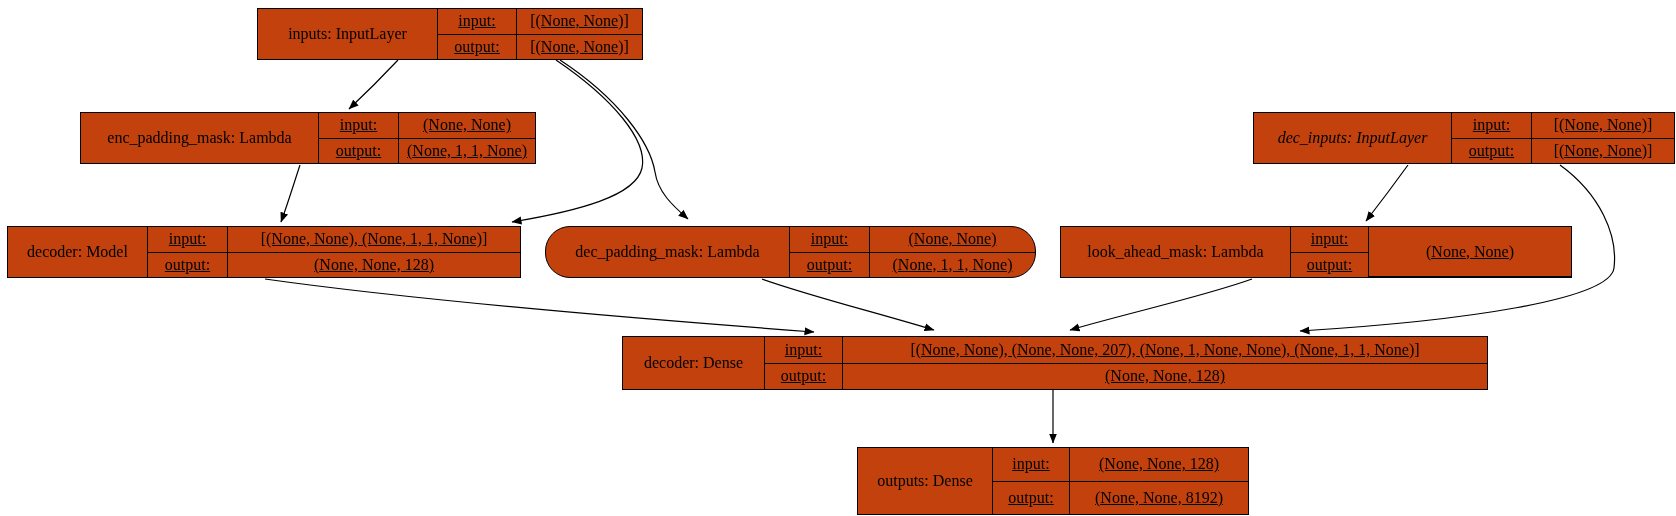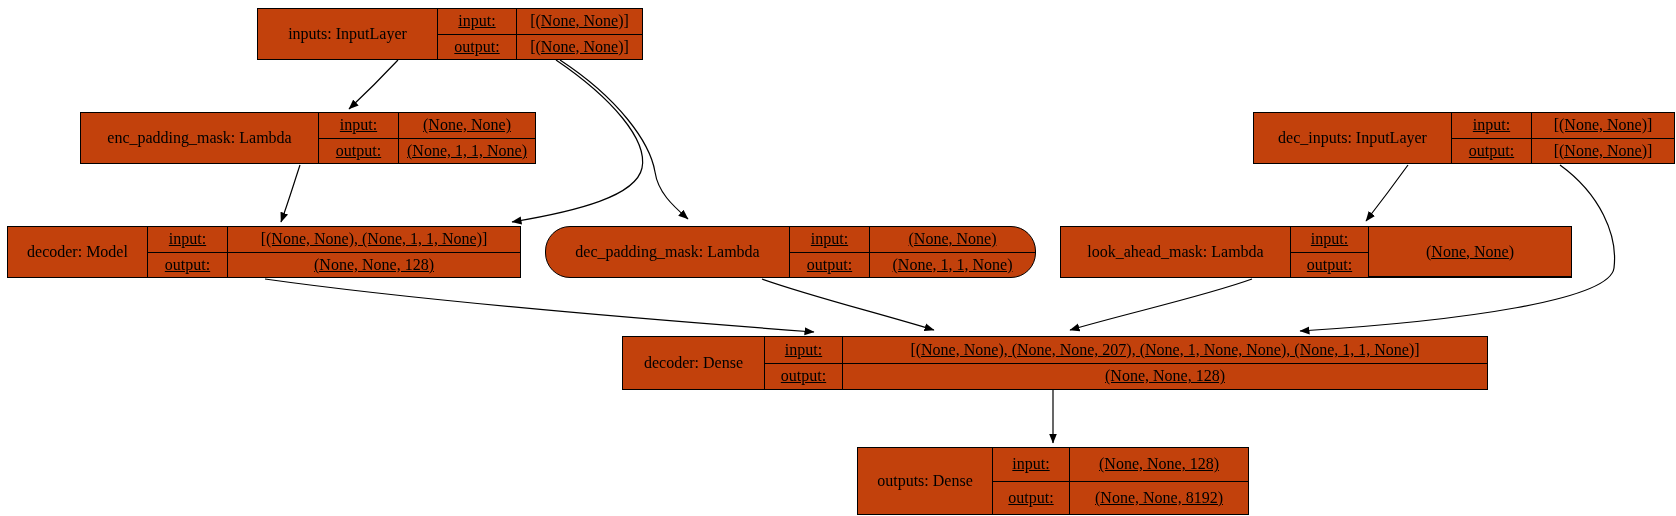--- a/index.html
+++ b/index.html
@@ -39,21 +39,21 @@
     box-sizing:border-box;
     padding:0 4px;
   }
   .node .cell.top{border-bottom:1px solid #000000;}
   
   .n-inputs          {left:257px; top:8px;}
   .n-inputs .name    {width:180px;} .n-inputs .labels{width:79px;} .n-inputs .values{width:125px;}
   .n-encpad          {left:80px;  top:112px;}
   .n-encpad .name    {width:238px;} .n-encpad .labels{width:80px;} .n-encpad .values{width:136px;}
   .n-decin           {left:1253px;top:112px;}
-  .n-decin .name     {width:198px;} .n-decin .labels{width:80px;} .n-decin .values{width:142px;}
+  .n-decin .name     {width:198px;font-style:italic;} .n-decin .labels{width:80px;} .n-decin .values{width:142px;}
   .n-encoder         {left:7px;   top:226px;}
   .n-encoder .name   {width:140px;} .n-encoder .labels{width:80px;} .n-encoder .values{width:292px;}
   .n-decpad          {left:545px; top:226px;border-radius:25px;}
   .n-decpad .name    {width:244px;} .n-decpad .labels{width:80px;} .n-decpad .values{width:165px;}
   .n-lookahead       {left:1060px;top:226px;}
   .n-lookahead .name {width:230px;} .n-lookahead .labels{width:78px;} .n-lookahead .values{width:202px;}
   .n-decoder         {left:622px; top:336px; height:54px;}
   .n-decoder .name   {width:142px;} .n-decoder .labels{width:78px;} .n-decoder .values{width:644px;}
   .n-outputs         {left:857px; top:447px; height:68px;}
   .n-outputs .name   {width:135px;} .n-outputs .labels{width:77px;} .n-outputs .values{width:178px;}

